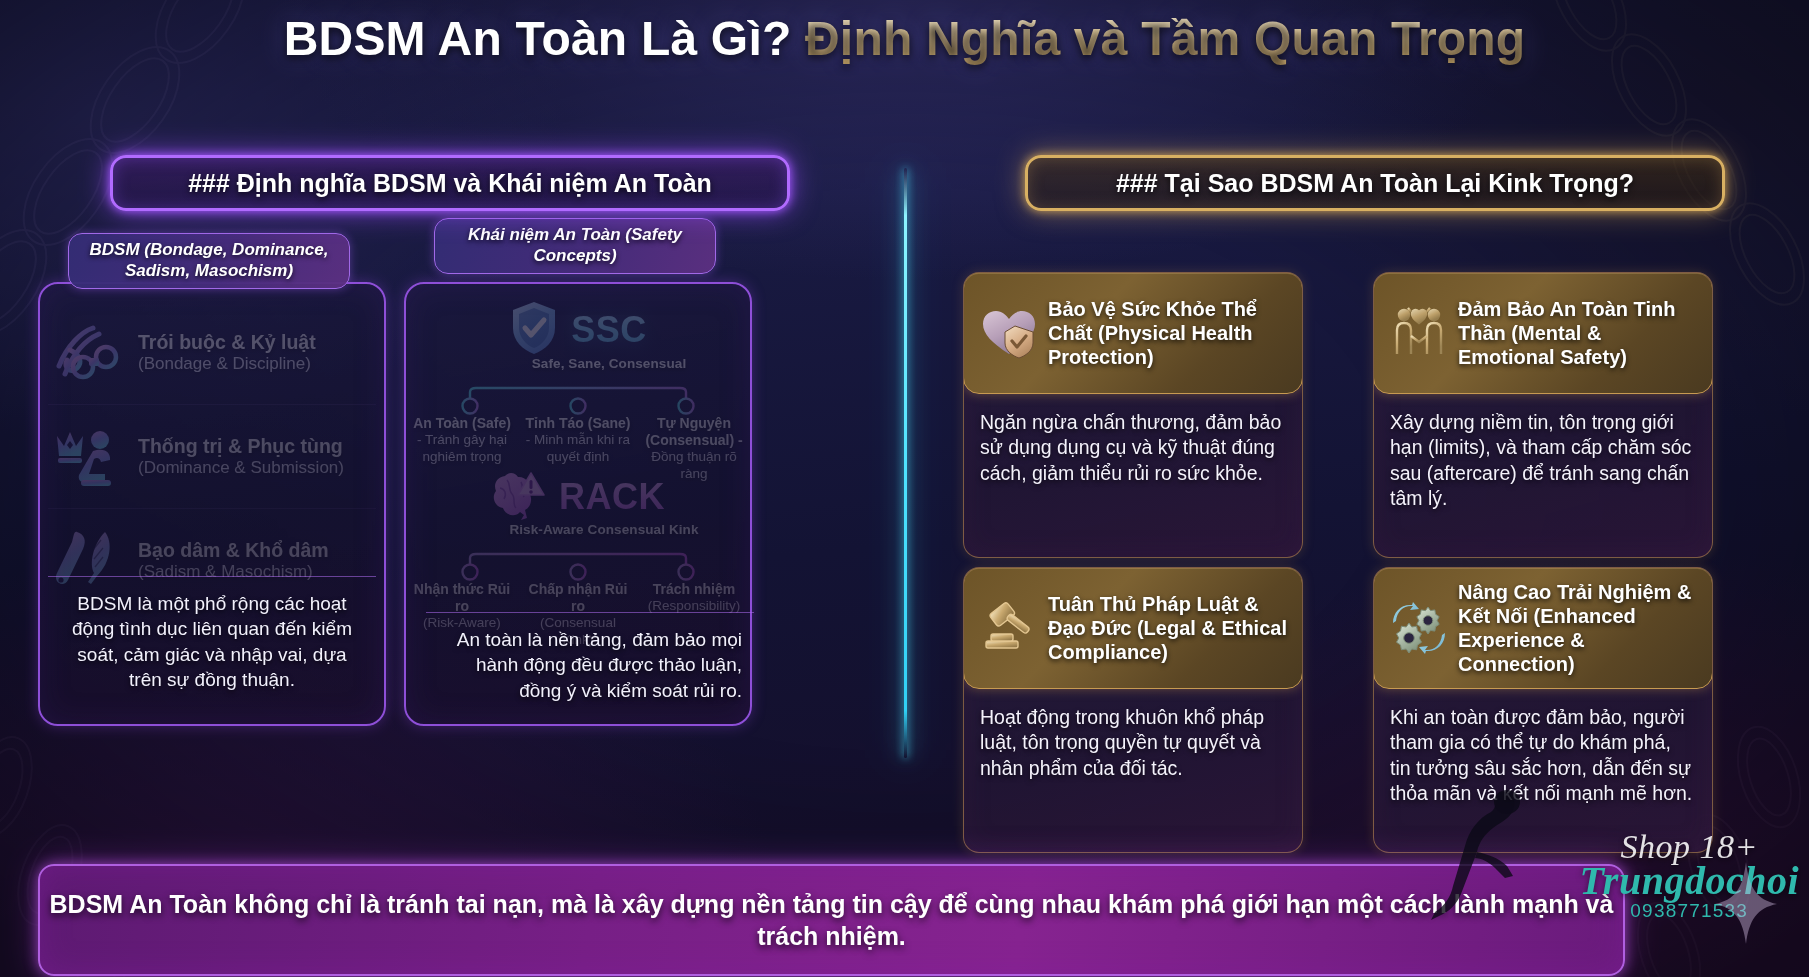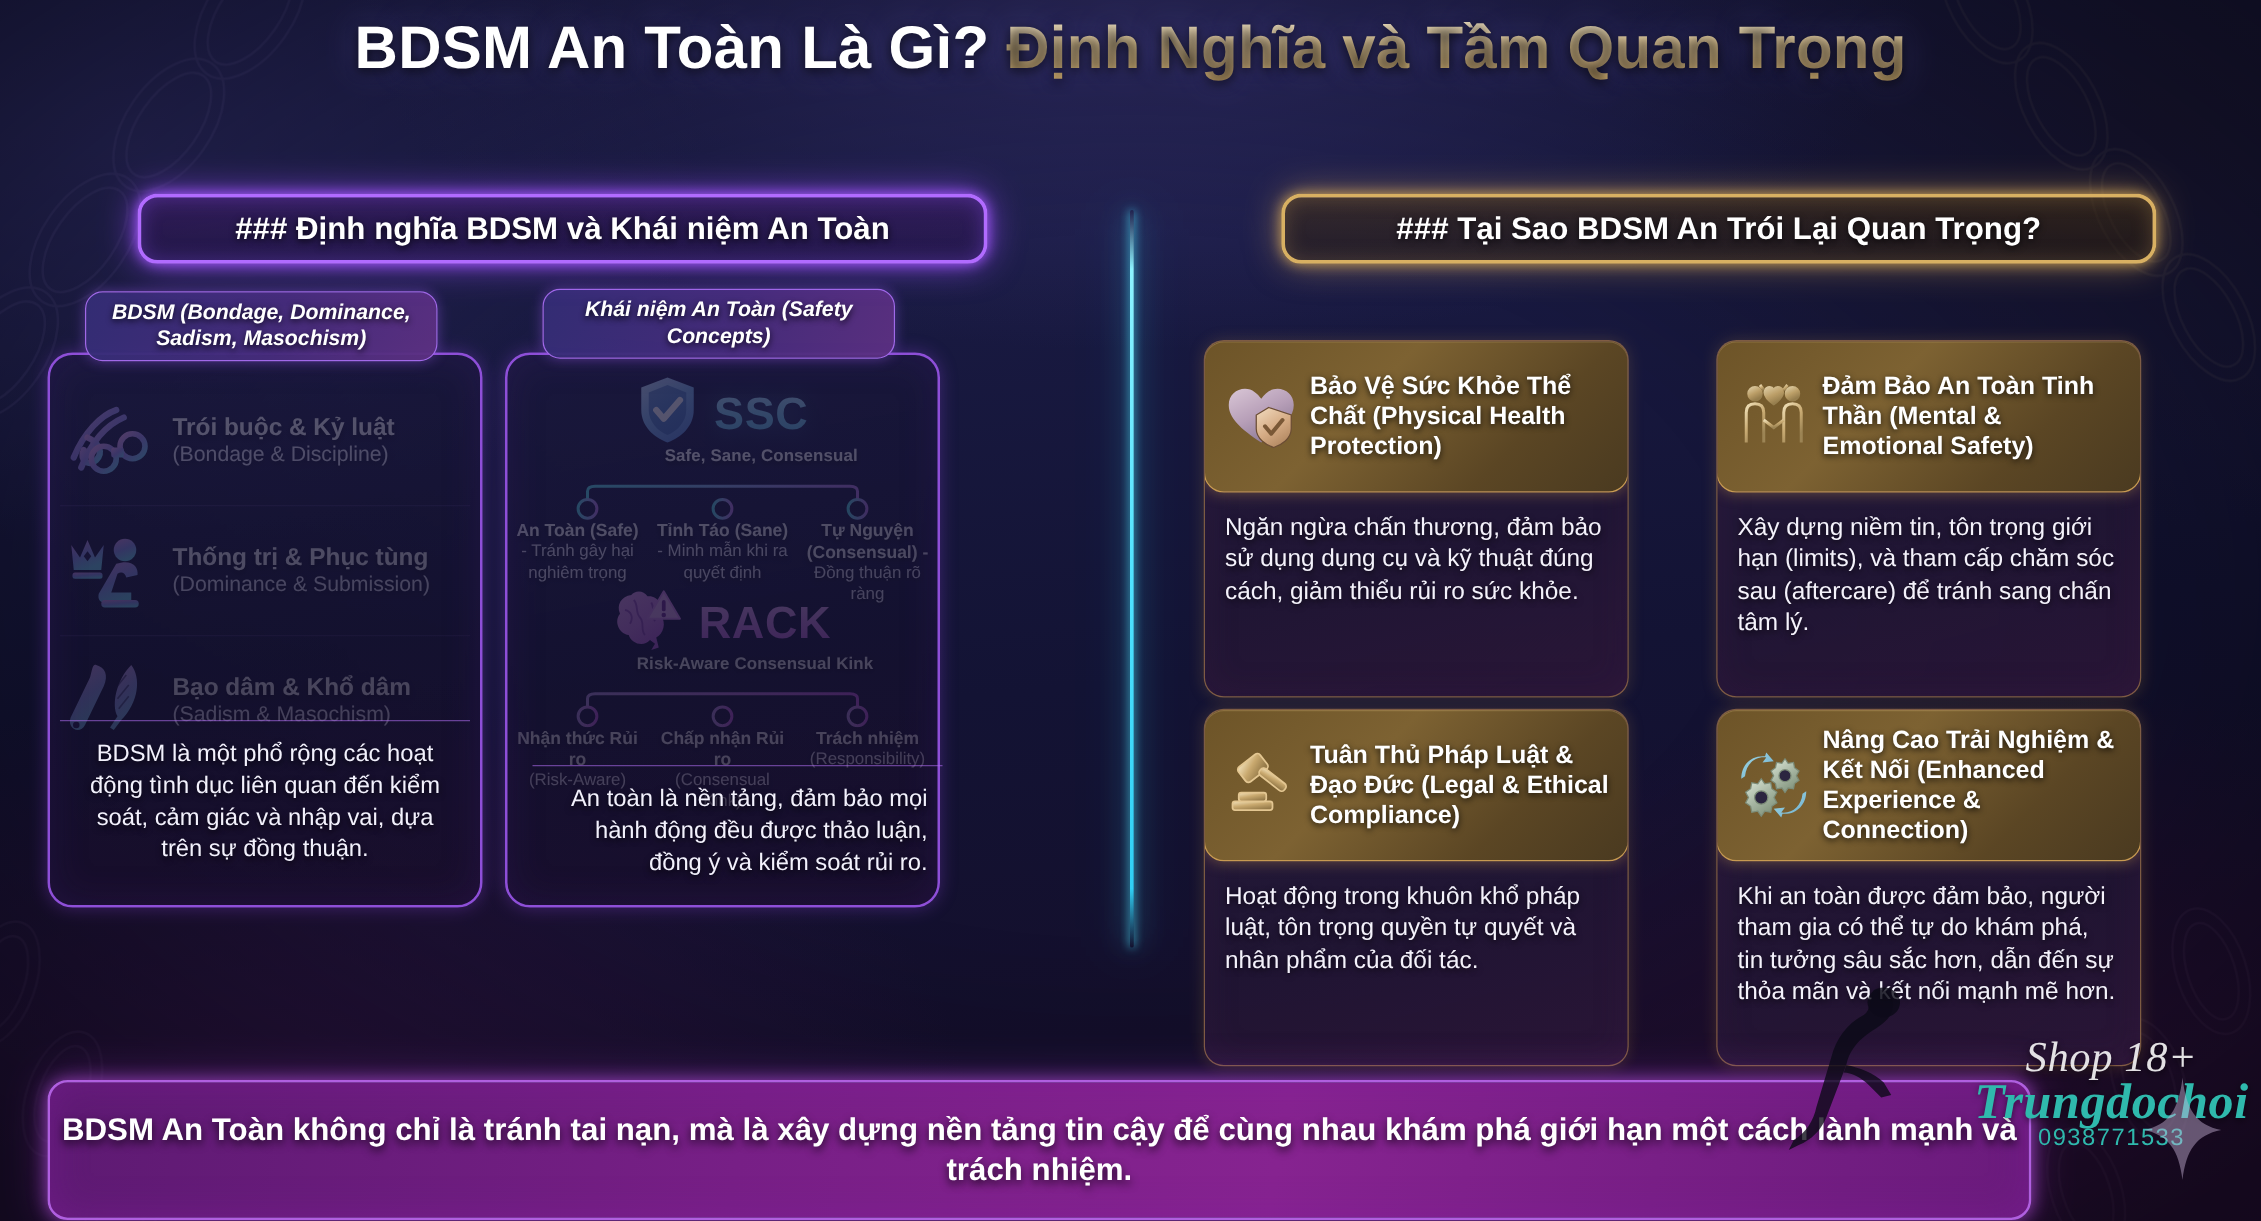--- a/index.html
+++ b/index.html
@@ -131,21 +131,21 @@
     color: #fff;
     font-weight: bold;
     font-size: 17px;
     line-height: 1.22;
     text-shadow: 0 2px 5px rgba(0,0,0,.8);
     box-shadow: 0 0 10px rgba(150,90,235,.45);
     padding: 0 10px;
     font-style: italic;
   }
   .chip-l { left: 68px;  top: 233px; width: 282px; height: 56px; }
-  .chip-m { left: 434px; top: 231px; width: 282px; height: 56px; }
+  .chip-m { left: 434px; top: 218px; width: 282px; height: 56px; }
 
   
   .items { position: absolute; left: 48px; top: 300px; width: 328px; }
   .item {
     display: flex;
     align-items: center;
     gap: 14px;
     padding: 12px 10px 12px 4px;
     height: 104px;
   }
@@ -373,21 +373,21 @@
 <div class="vignette"></div>
 
 <div class="header">
   <div class="title">
     <span class="w">BDSM An Toàn Là Gì?</span>
     <span class="g">Định Nghĩa và Tầm Quan Trọng</span>
   </div>
 </div>
 
 <div class="sec-head purple">### Định nghĩa BDSM và Khái niệm An Toàn</div>
-<div class="sec-head gold">### Tại Sao BDSM An Trói Lại Quan Trọng?</div>
+<div class="sec-head gold">### Tại Sao BDSM An Toàn Lại Kink Trọng?</div>
 
 <div class="divider"></div>
 
 <div class="panel panel-l"></div>
 <div class="chip chip-l">BDSM (Bondage, Dominance, Sadism, Masochism)</div>
 
 <div class="items">
 
   <div class="item">
     <div class="item-icon">

